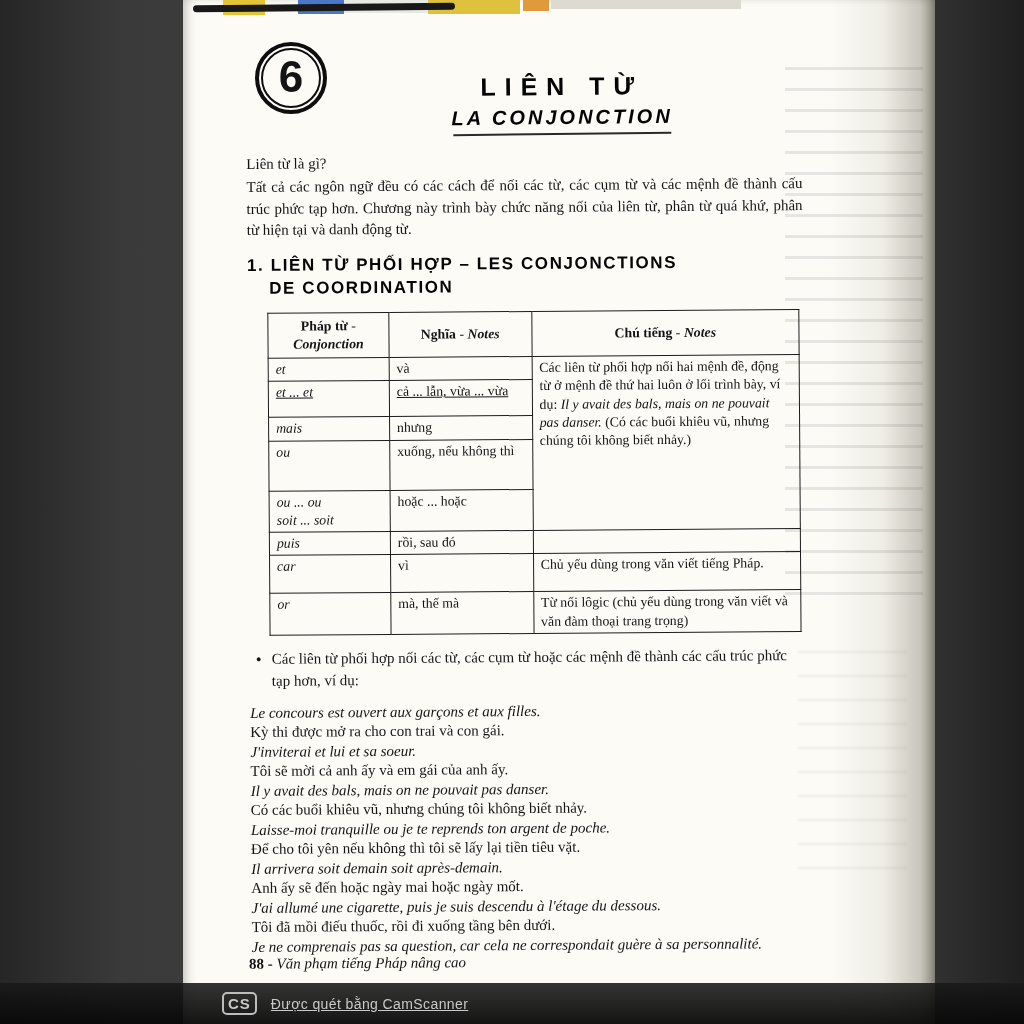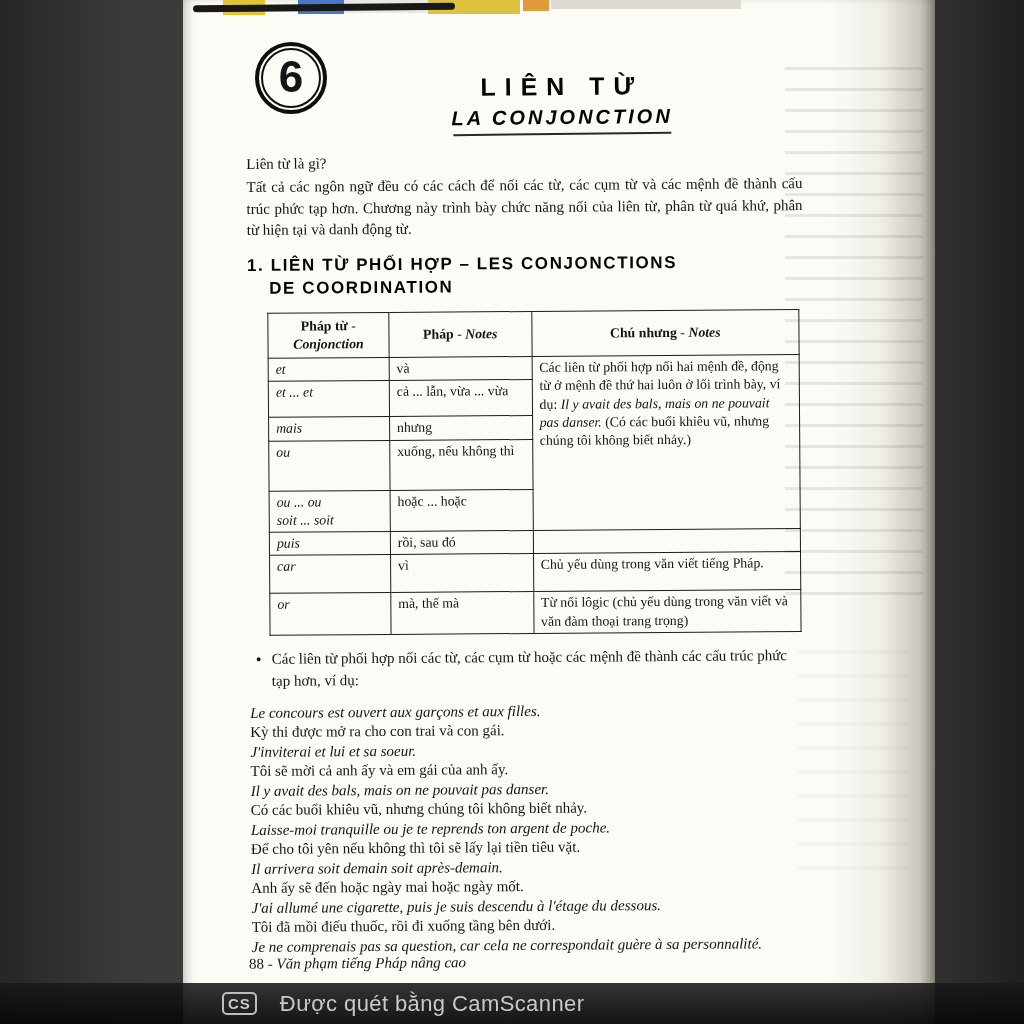--- a/index.html
+++ b/index.html
@@ -52,38 +52,38 @@
   .intro-text { text-align:justify; }
   .section-heading { margin-top:13px; font-family:"Liberation Sans",sans-serif; font-weight:bold; font-size:17px; letter-spacing:1.6px; line-height:1.35; color:#050505; }
   .section-heading .l2 { padding-left:22px; }
   table.conj { border-collapse:collapse; margin:12px 0 0 20px; width:532px; font-size:13.8px; line-height:1.32; }
   table.conj th, table.conj td { border:1.6px solid #1c1c1c; padding:2px 7px; vertical-align:top; text-align:left; }
   table.conj th { text-align:center; font-weight:bold; vertical-align:middle; padding:4px 6px; }
   table.conj th .i { font-style:italic; }
   col.c1 { width:121px; } col.c2 { width:143px; } col.c3 { width:268px; }
   td.conj-cell { font-style:italic; white-space:pre-line; }
   td.note-cell em { font-style:italic; }
-  tr.r0 td { height:22px; } tr.r1 td { height:36px; } tr.r2 td { height:22px; }
+  tr.r0 td { height:22px; } tr.r1 td { height:36px;text-decoration:underline; } tr.r2 td { height:22px; }
   tr.r3 td { height:50px; } tr.r4 td { height:40px; } tr.r5 td { height:23px; }
   tr.r6 td { height:38px; } tr.r7 td { height:42px; }
   .bullet-para { margin-top:13px; display:flex; gap:10px; padding-left:6px; }
   .bullet-glyph { font-size:17px; line-height:1.3; }
   .examples { margin-top:11px; line-height:1.3; }
   .examples .fr { font-style:italic; }
   .footer { position:absolute; left:66px; bottom:52px; font-size:15px; transform:rotate(-.4deg); }
-  .footer .pg { font-weight:normal; }
+  .footer .pg { font-weight:bold; }
   .footer .bt { font-style:italic; }
   .cam-bar {
     position:absolute; left:0; bottom:0; width:1024px; height:41px;
     background: linear-gradient(180deg, rgba(25,25,25,.88), rgba(8,8,8,.95));
-    display:flex; align-items:center; gap:23px; padding-left:222px;
+    display:flex; align-items:center; gap:14px; padding-left:222px;
     font-family:"Liberation Sans",sans-serif; color:#c9c9c9;
   }
   .cs-logo { border:2px solid #bdbdbd; border-radius:5px; padding:1px 4px; font-weight:bold; font-size:15px; letter-spacing:1px; }
-  .cs-label { font-size:22px; letter-spacing:.4px; }
+  .cs-label { font-size:14px; letter-spacing:.4px;text-decoration:underline; }
 </style>
 </head>
 <body>
 
 <div class="page">
 
   <div class="edge-art">
     <div class="blk b1"></div>
     <div class="blk b2"></div>
     <div class="blk b3"></div>
@@ -122,25 +122,25 @@
           <col class="c2">
           <col class="c3">
         </colgroup>
       <tbody>
           <tr>
         <th>
           <span style="display:block">Pháp từ -</span>
           <span style="display:block" class="i">Conjonction</span>
         </th>
         <th>
-          <span>Pháp -</span>
+          <span>Nghĩa -</span>
           <span class="i">Notes</span>
         </th>
         <th>
-          <span>Chú nhưng -</span>
+          <span>Chú tiếng -</span>
           <span class="i">Notes</span>
         </th>
       </tr>
       <tr class="r0">
         <td class="conj-cell">et</td>
         <td>và</td>
         <td class="note-cell" rowspan="5">
           <span>Các liên từ phối hợp nối hai mệnh đề, động từ ở mệnh đề thứ hai luôn ở lối trình bày, ví dụ: </span><em>Il y avait des bals, mais on ne pouvait pas danser.</em><span> (Có các buổi khiêu vũ, nhưng chúng tôi không biết nhảy.)</span>
         </td>
       </tr>

